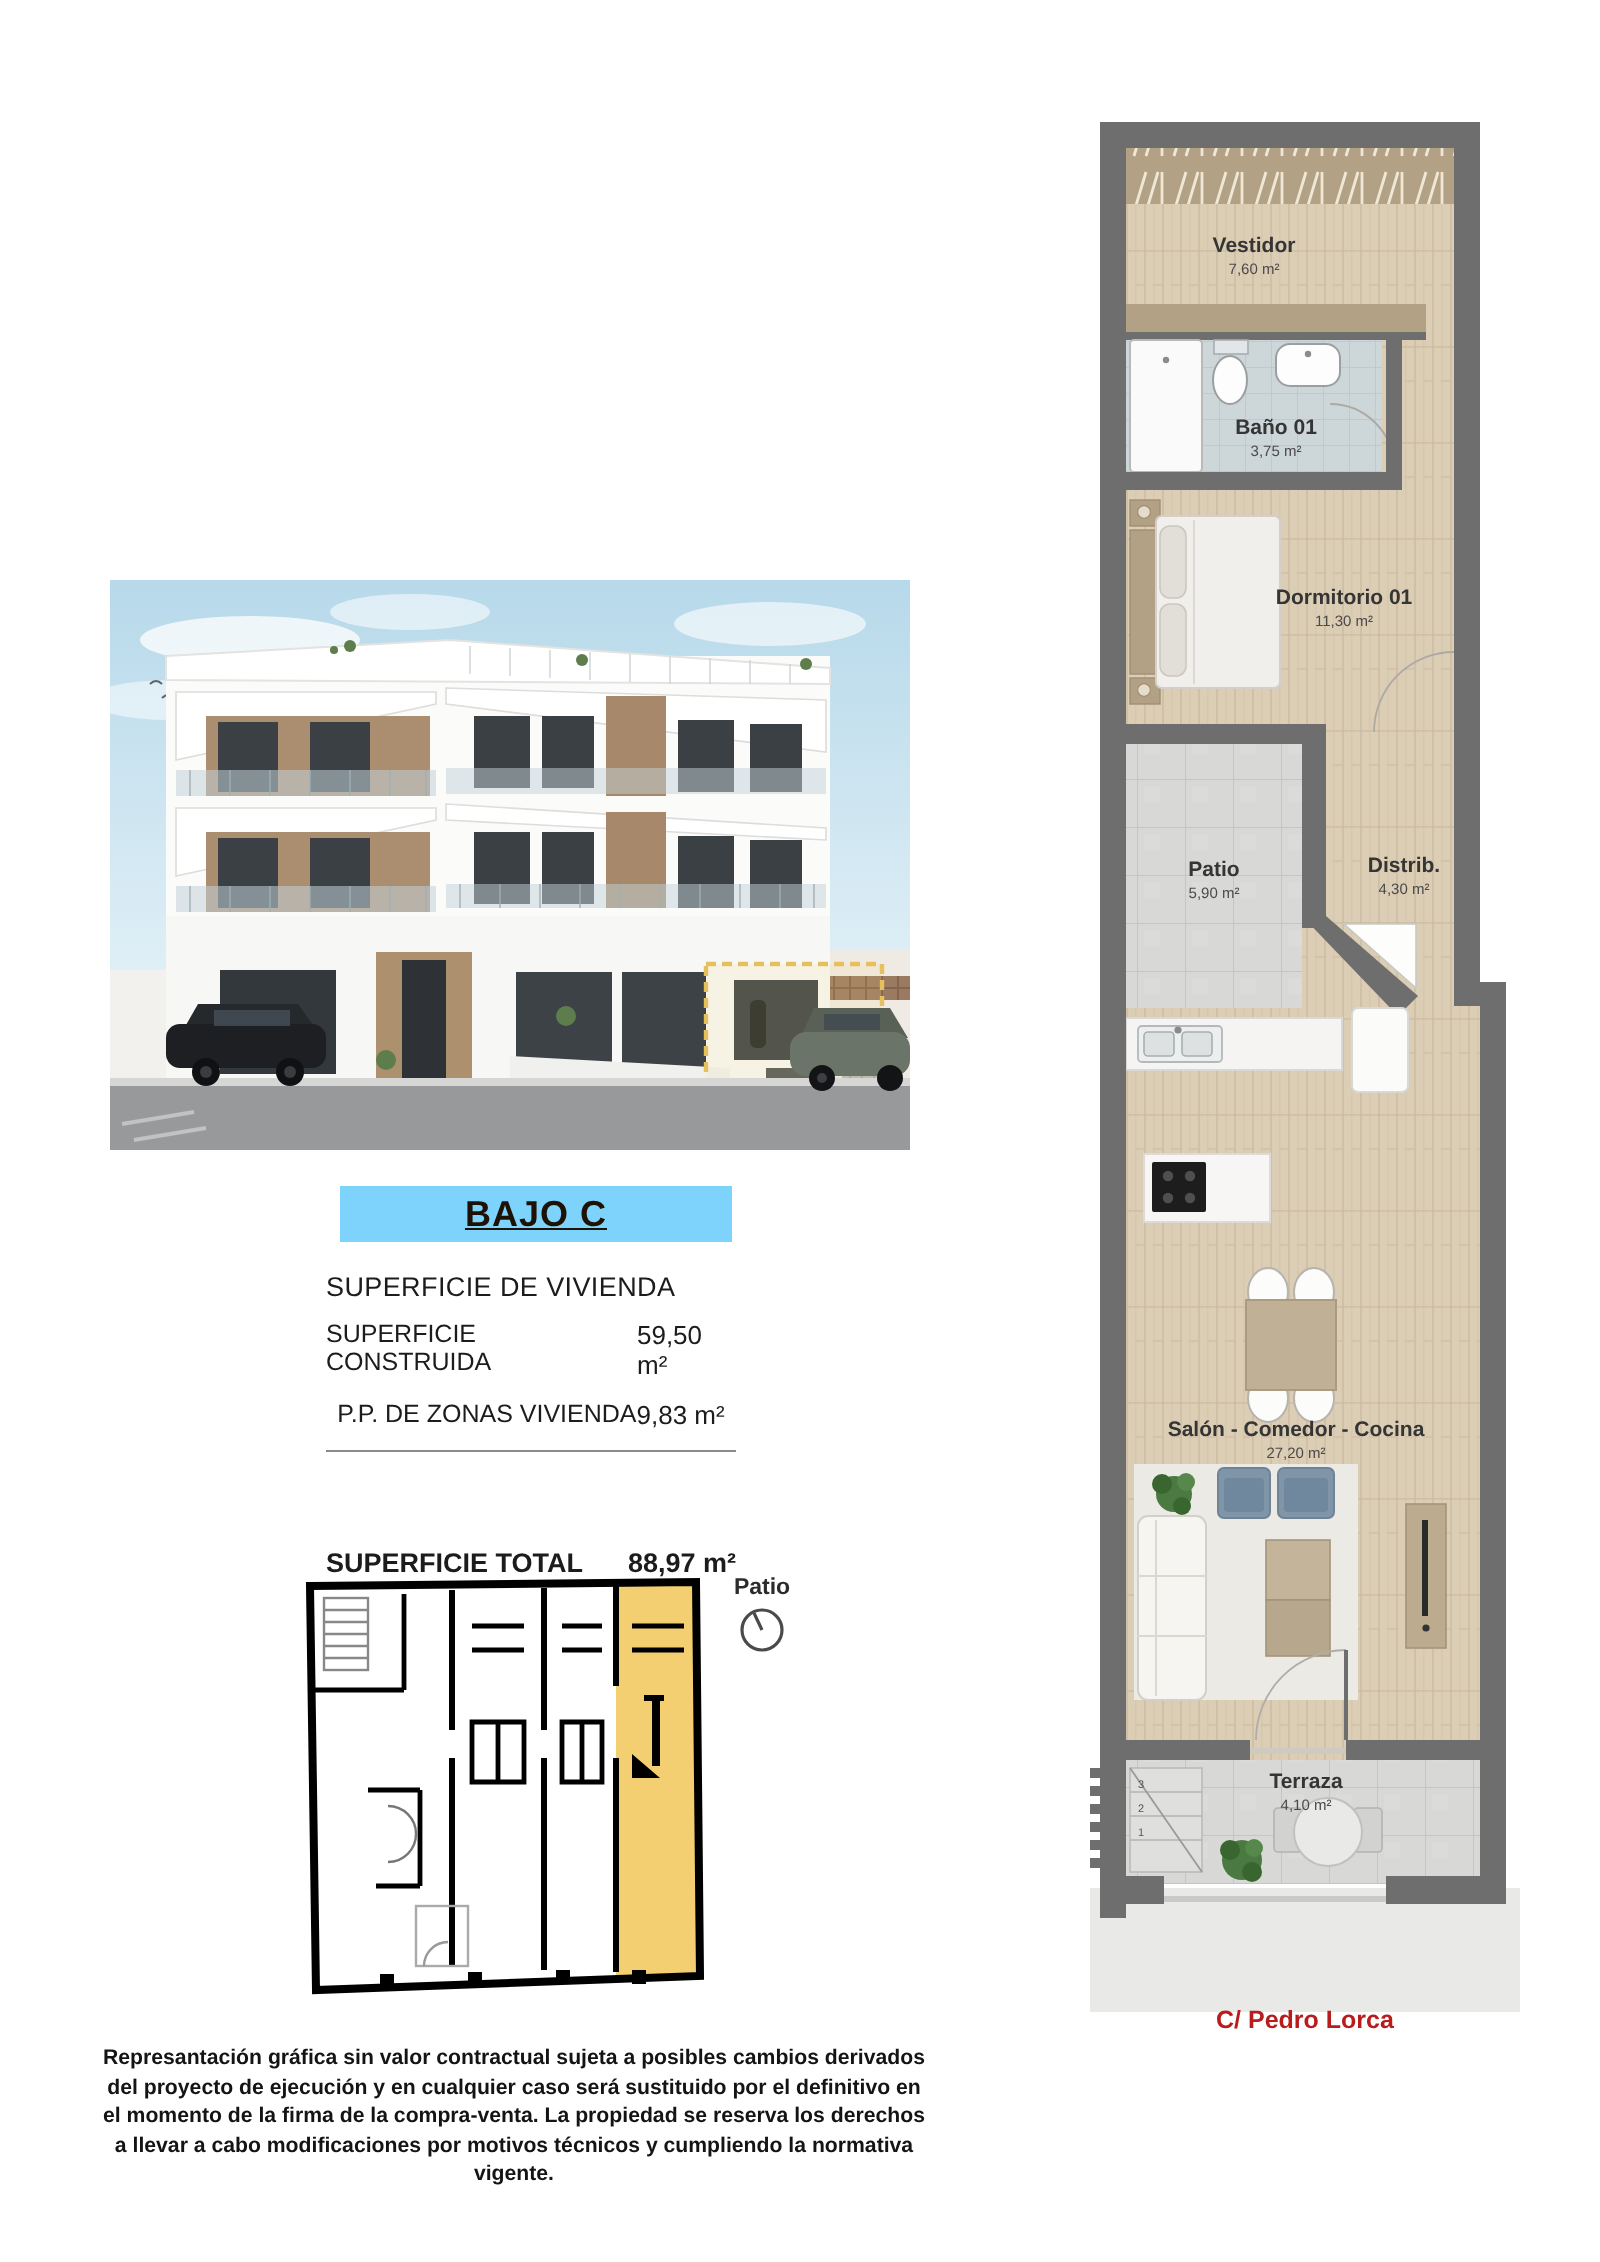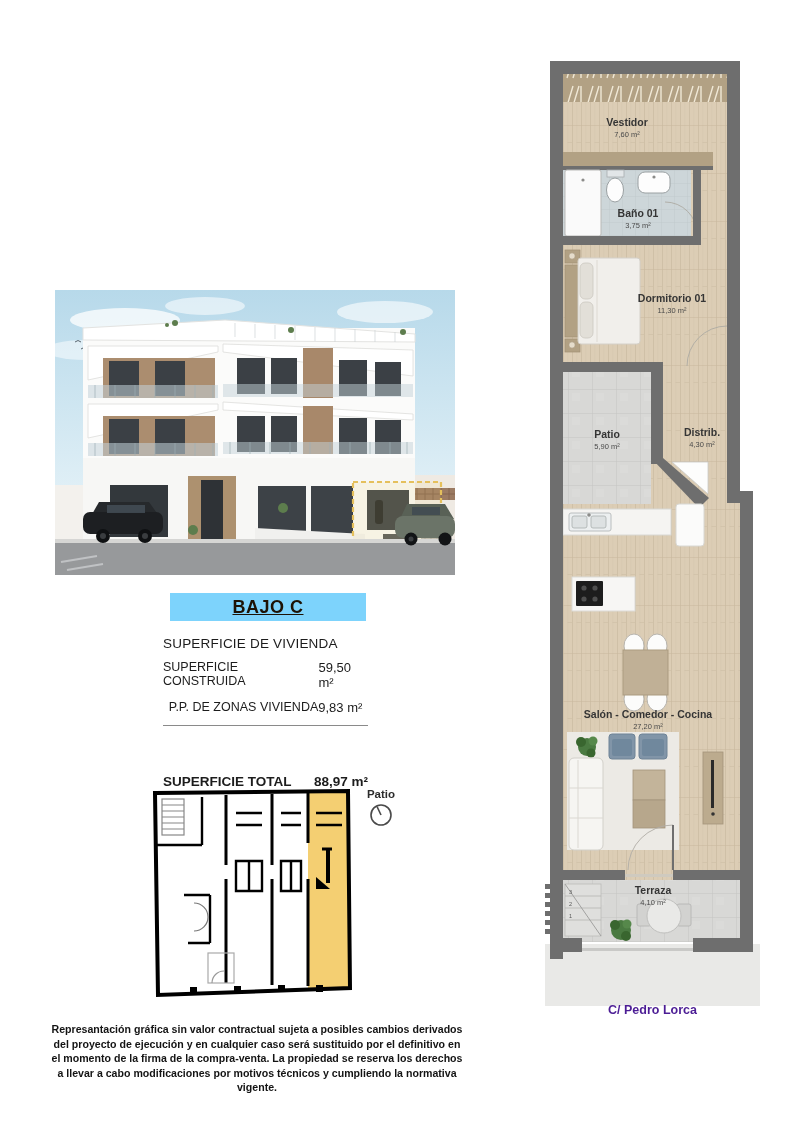--- a/index.html
+++ b/index.html
@@ -31,21 +31,21 @@
 
   .disclaimer {
     left:48px; top:1022px; width:418px; text-align:center;
     font-size:10.6px; line-height:1.38; color:#141414; font-weight:bold;
     font-stretch:condensed; letter-spacing:0;
   }
 
   
   .plan-box { left:545px; top:54px; width:215px; height:952px; }
   .street-label { left:545px; top:1003px; width:215px; text-align:center;
-    font-size:12.5px; color:#4c1d95; font-weight:bold; }
+    font-size:12.5px; color:#b91c1c; font-weight:bold; }
 
   svg text { font-family:"Liberation Sans", sans-serif; }
   .room-name { font-weight:bold; fill:#353535; }
   .room-area { fill:#4a4a4a; }
 </style>
 </head>
 <body>
 
 <div class="page">
 

